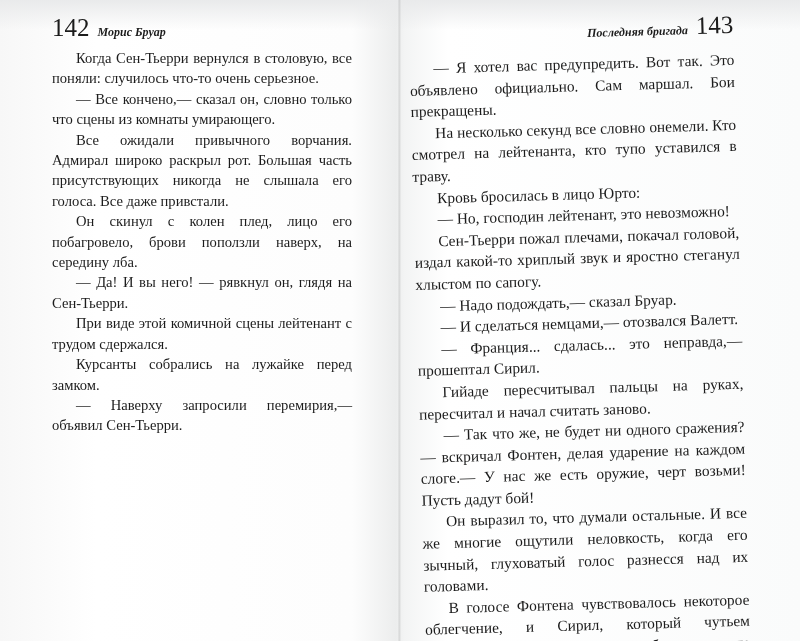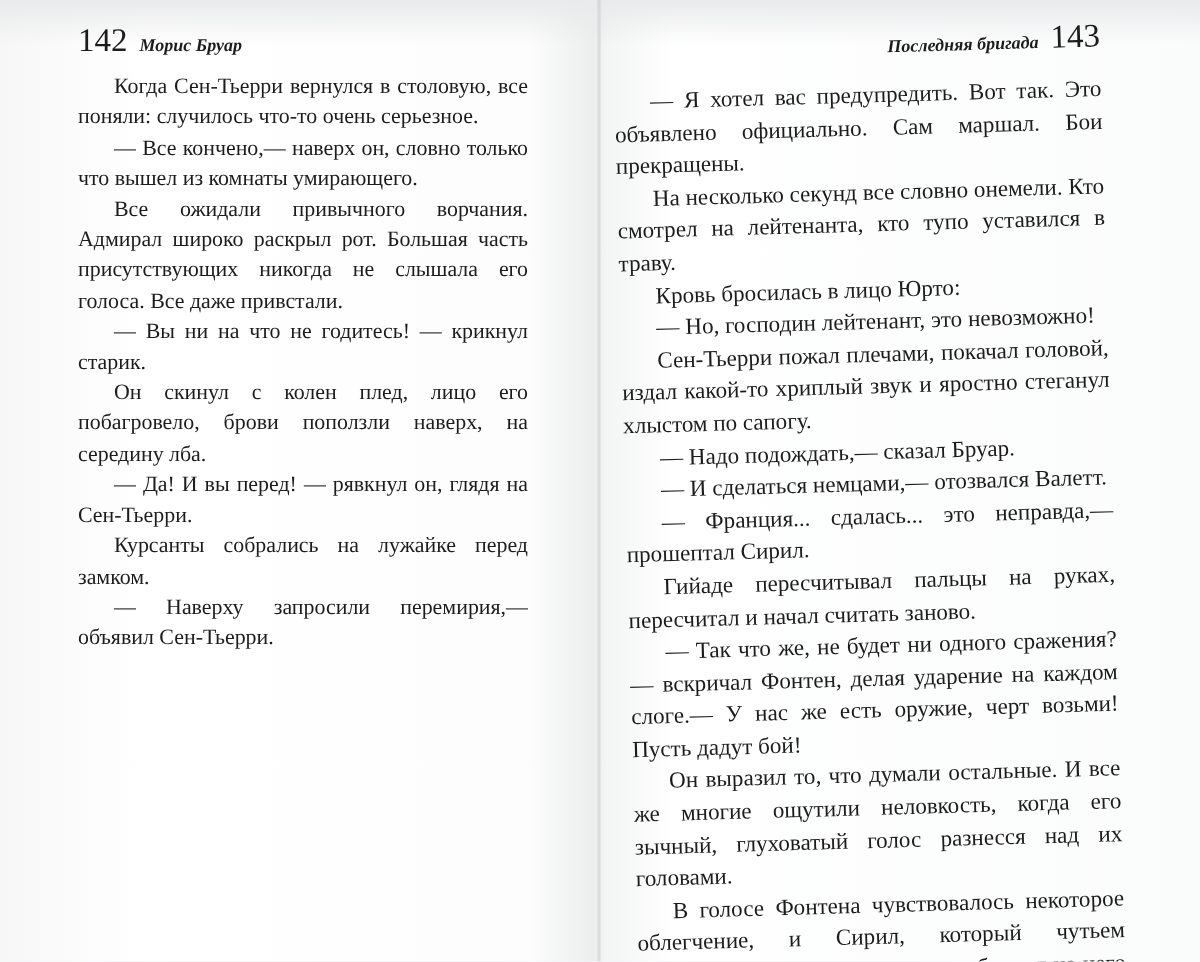--- a/index.html
+++ b/index.html
@@ -26,21 +26,21 @@
   .spine {
     position: absolute; left: 398px; top: 0; width: 3px; height: 641px;
     background: linear-gradient(90deg, rgba(0,0,0,0.04), rgba(0,0,0,0.09), rgba(0,0,0,0.02));
   }
   .running-head {
     display: flex; align-items: baseline; gap: 8px;
     height: 26px;
   }
   .page.left .running-head { margin-top: 14px; }
   .page.right .running-head { justify-content: flex-end; margin-top: 2px; }
-  .page-number { font-size: 22px; }
+  .page-number { font-size: 25px; }
   .running-title { font-style: italic; font-size: 12px; font-weight: bold; }
   .body-text {
     font-size: 14.6px; line-height: 20.4px; text-align: justify;
     margin-top: 8px;
   }
   .page.right .body-text { font-size: 15.4px; line-height: 21.6px; margin-top: 12px; }
   .para { margin: 0; text-indent: 24px; }
 </style>
 </head>
 <body>
@@ -49,25 +49,25 @@
   <div class="top-shadow"></div>
   <div class="spine"></div>
 
   <div class="page left">
     <div class="running-head">
       <span class="page-number">142</span>
       <span class="running-title">Морис Бруар</span>
     </div>
     <div class="body-text">
       <p class="para">Когда Сен-Тьерри вернулся в столовую, все поняли: случилось что-то очень серьезное.</p>
-      <p class="para">— Все кончено,— наверх он, словно только что вышел из комнаты умирающего.</p>
+      <p class="para">— Все кончено,— сказал он, словно только что сцены из комнаты умирающего.</p>
       <p class="para">Все ожидали привычного ворчания. Адмирал широко раскрыл рот. Большая часть присутствующих никогда не слышала его голоса. Все даже привстали.</p>
-      <p class="para">— Вы ни на что не годитесь! — крикнул старик.</p>
       <p class="para">Он скинул с колен плед, лицо его побагровело, брови поползли наверх, на середину лба.</p>
-      <p class="para">— Да! И вы перед! — рявкнул он, глядя на Сен-Тьерри.</p>
+      <p class="para">— Да! И вы него! — рявкнул он, глядя на Сен-Тьерри.</p>
+      <p class="para">При виде этой комичной сцены лейтенант с трудом сдержался.</p>
       <p class="para">Курсанты собрались на лужайке перед замком.</p>
       <p class="para">— Наверху запросили перемирия,— объявил Сен-Тьерри.</p>
 
     </div>
   </div>
 
   <div class="page right">
     <div class="running-head">
       <span class="running-title">Последняя бригада</span>
       <span class="page-number">143</span>

